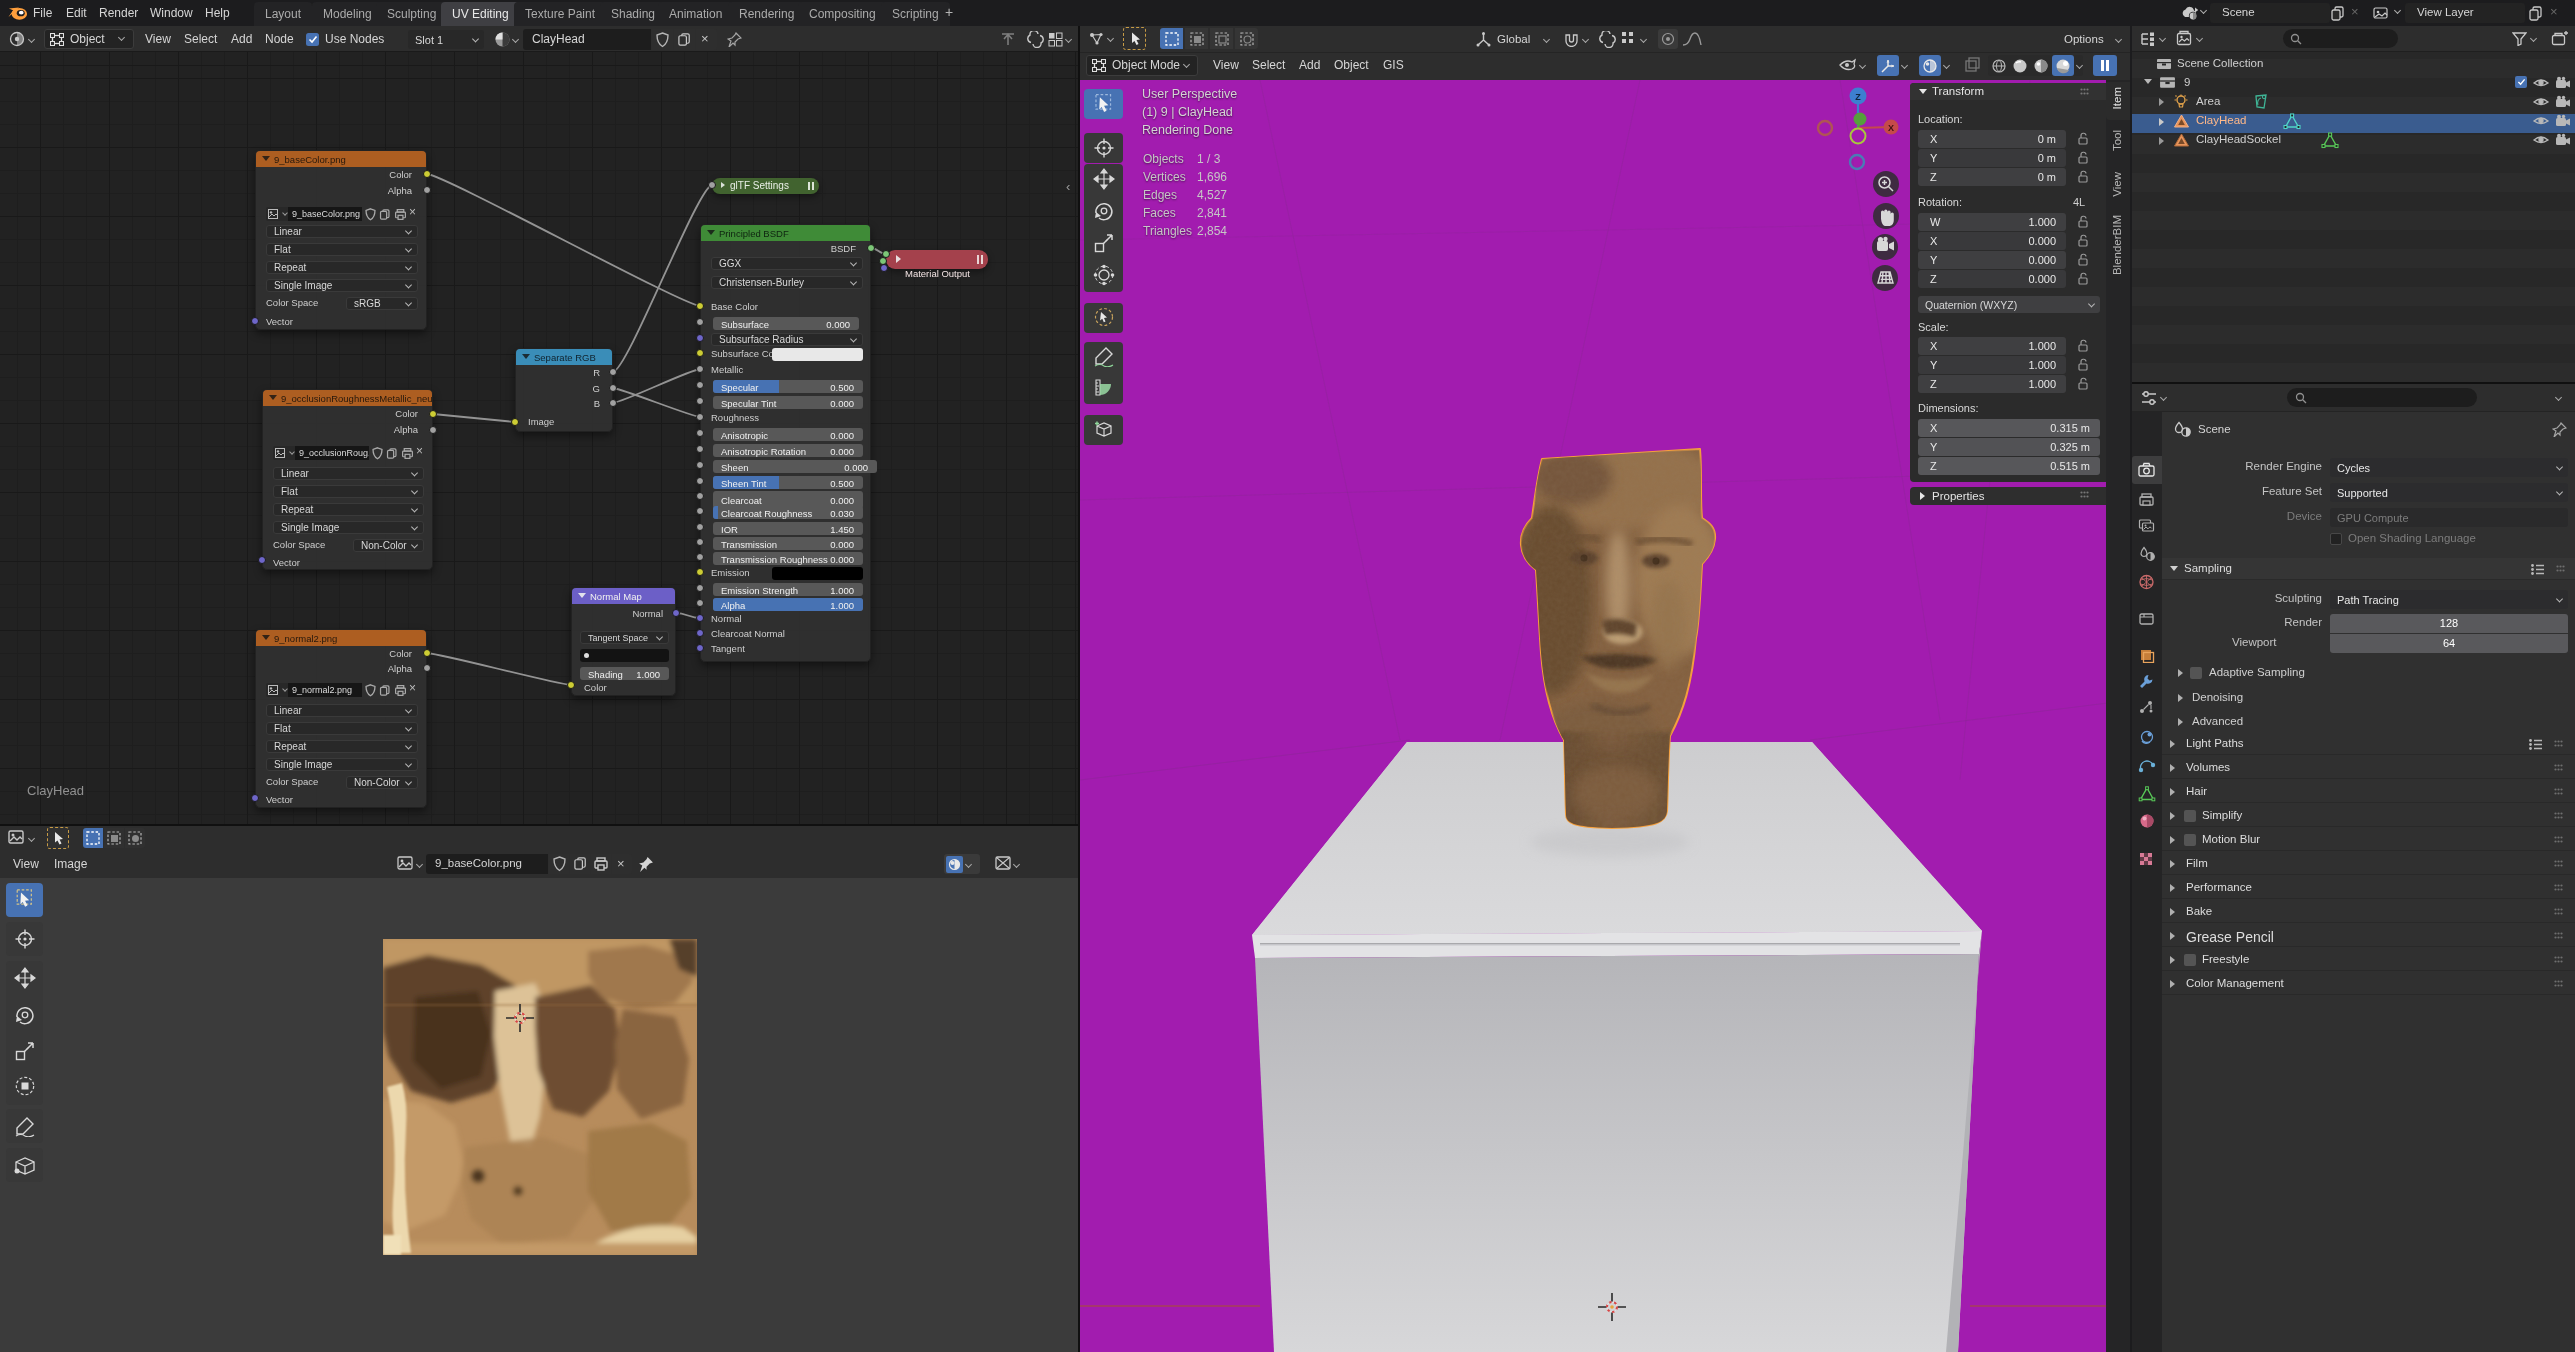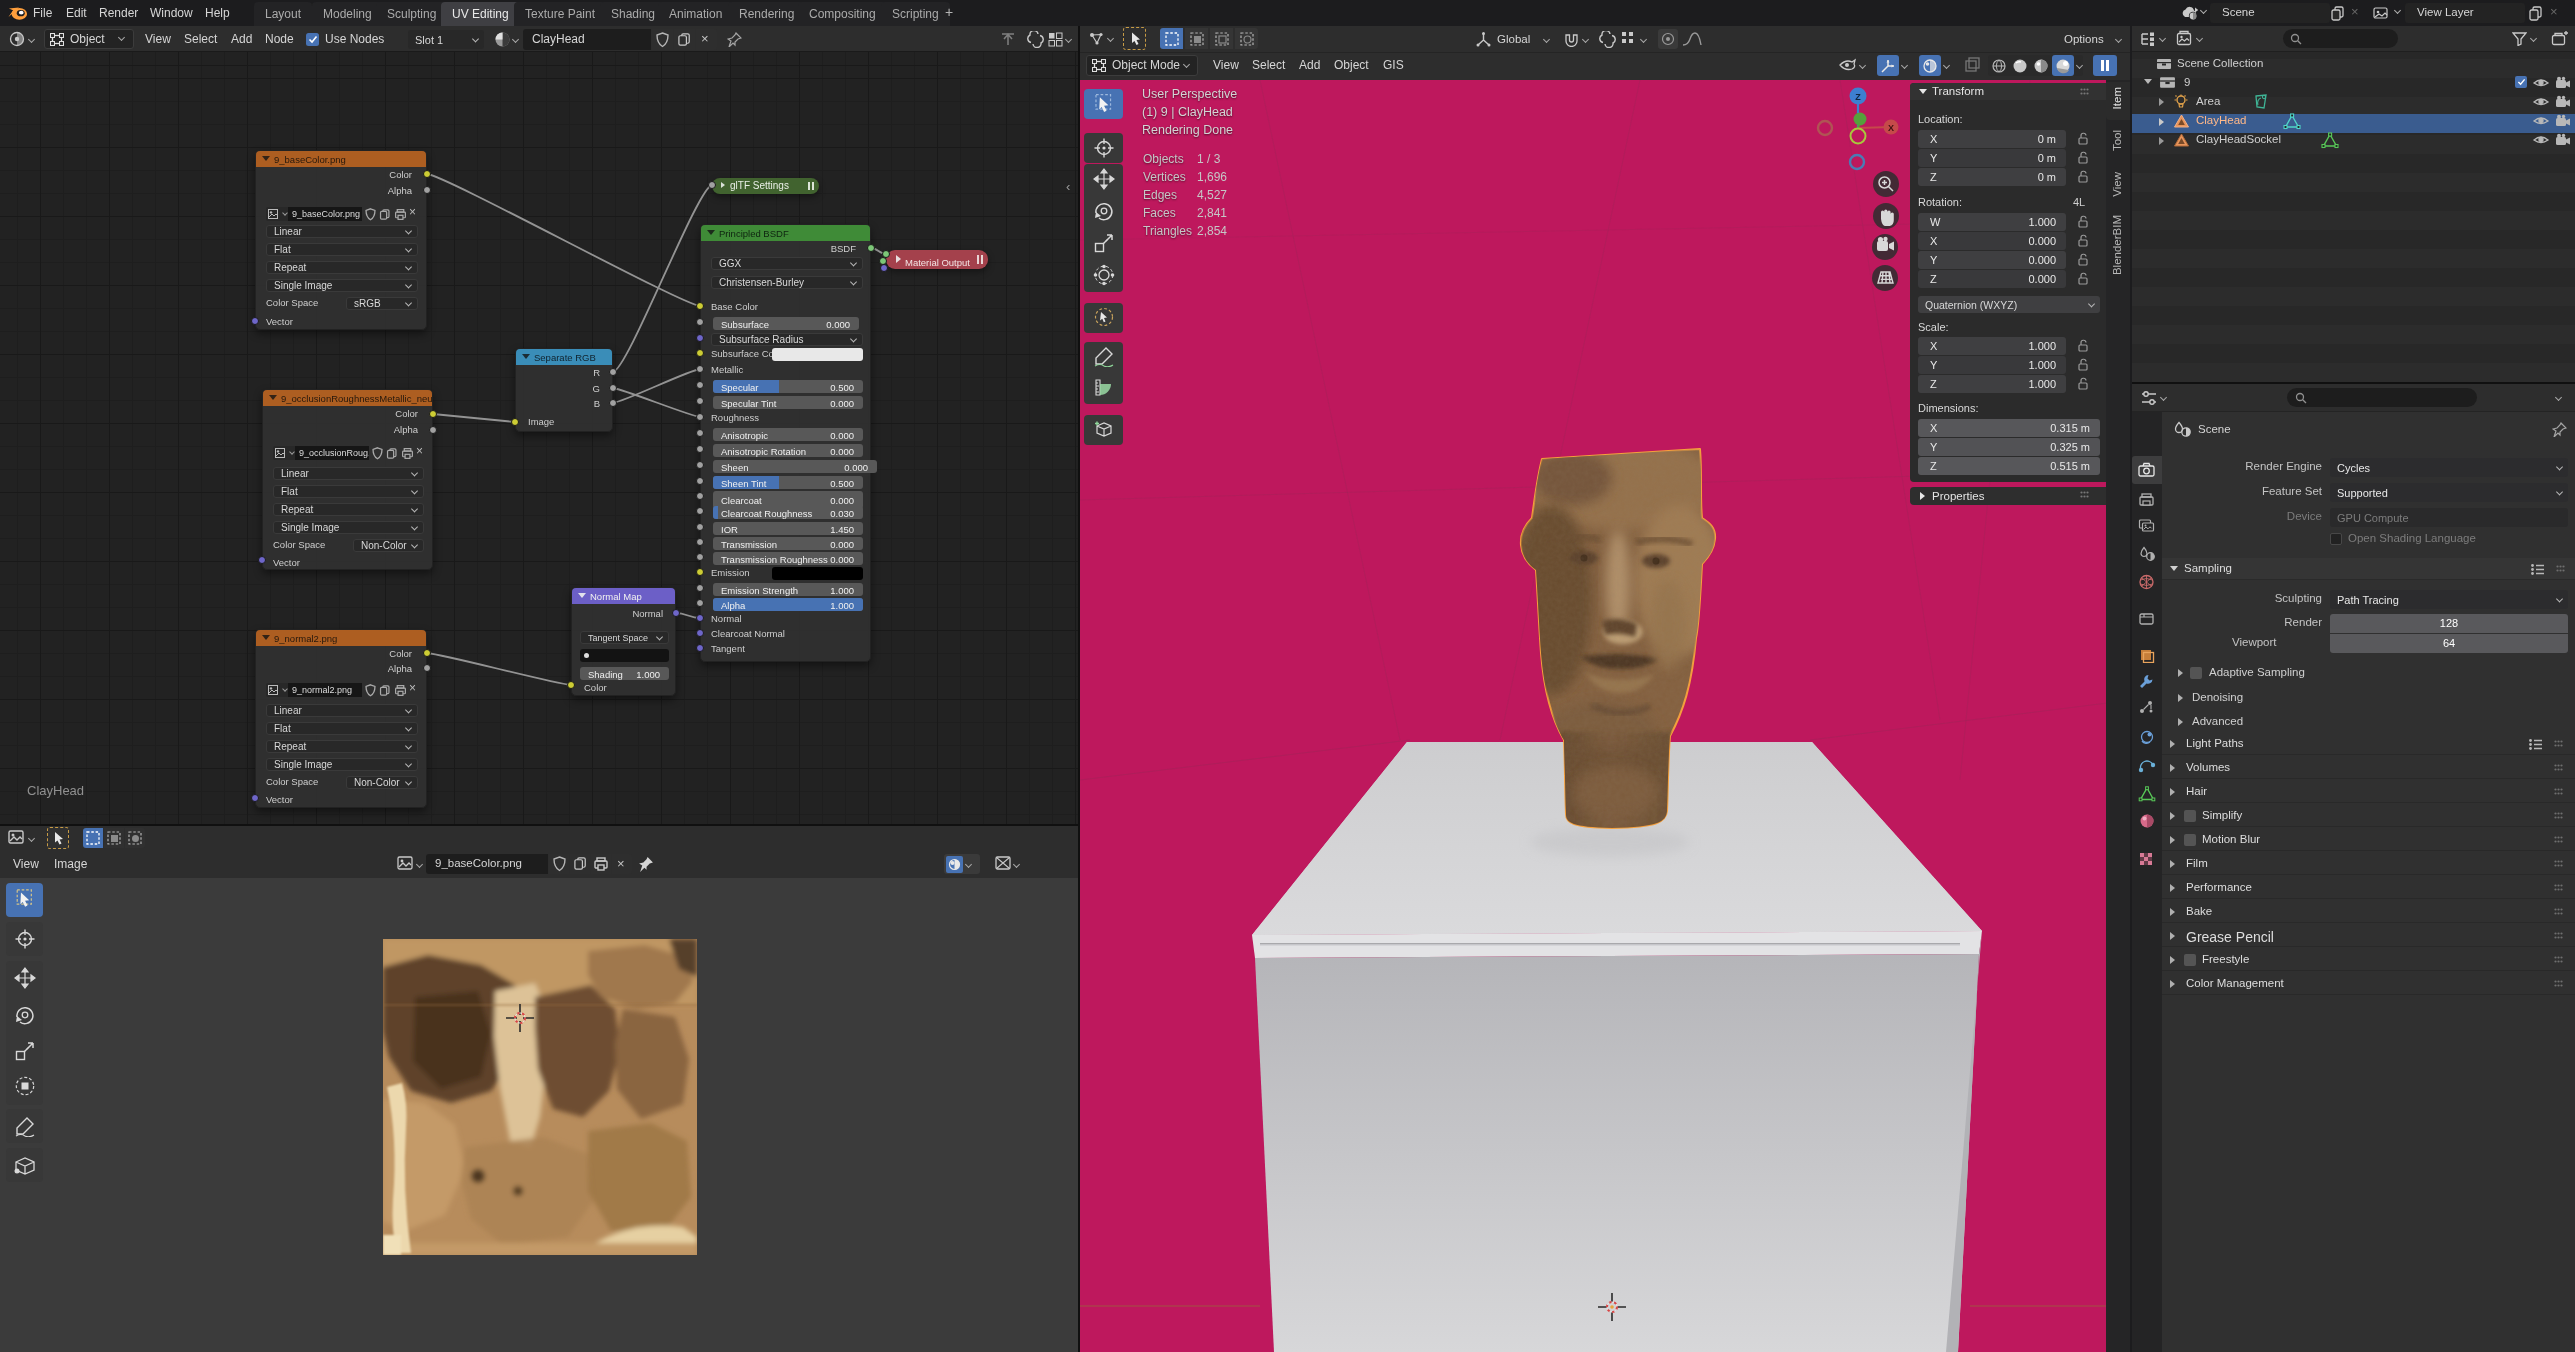--- a/index.html
+++ b/index.html
@@ -432,21 +432,21 @@
     <div class="sock" style="left:696px;top:501px;background:#a1a1a1"></div>
     <div class="sock" style="left:696px;top:516px;background:#cdcd34"></div>
     <div class="sock" style="left:696px;top:532px;background:#a1a1a1"></div>
     <div class="sock" style="left:696px;top:547px;background:#a1a1a1"></div>
     <div class="sock" style="left:696px;top:562px;background:#6e66c9"></div>
     <div class="sock" style="left:696px;top:577px;background:#6e66c9"></div>
     <div class="sock" style="left:696px;top:592px;background:#6e66c9"></div>
 
     <div class="ab" style="left:886px;top:198px;width:102px;height:19px;background:#a4414c;border-radius:9px;box-shadow:0 3px 7px rgba(0,0,0,0.4)">
       <span style="position:absolute;left:10px;top:5px;width:0;height:0;border-top:4px solid transparent;border-bottom:4px solid transparent;border-left:5px solid rgba(240,240,240,0.9)"></span>
-      <span style="position:absolute;left:19px;top:7px;color:#f2e3e3;font-size:9.5px;white-space:nowrap">Material Output</span>
+      <span style="position:absolute;left:19px;top:18px;color:#f2e3e3;font-size:9.5px;white-space:nowrap">Material Output</span>
       <span style="position:absolute;right:9px;top:5px;width:2px;height:9px;background:#e8d5d5"></span>
         <span style="position:absolute;right:5px;top:5px;width:2px;height:9px;background:#e8d5d5"></span>
     </div>
     <div class="sock" style="left:882px;top:198px;background:#7cc777"></div>
     <div class="sock" style="left:879px;top:205px;background:#7cc777"></div>
     <div class="sock" style="left:880px;top:212px;background:#6e66c9"></div>
 
     <div class="ab" style="left:712px;top:126px;width:107px;height:16px;background:#41632f;border-radius:8px;box-shadow:0 3px 7px rgba(0,0,0,0.4)">
       <span style="position:absolute;left:9px;top:4px;width:0;height:0;border-top:3.5px solid transparent;border-bottom:3.5px solid transparent;border-left:4.5px solid rgba(235,240,235,0.9)"></span>
       <span style="position:absolute;left:18px;top:2px;color:#e9efe6;font-size:10px;white-space:nowrap">glTF Settings</span>
@@ -739,21 +739,21 @@
     <svg class="ab" style="left:975px;top:32px" width="16" height="16" viewBox="0 0 16 16">
         <circle cx="8" cy="8" r="6.5" fill="#d8d8d8"></circle>
         <circle cx="10.5" cy="5.5" r="2.5" fill="#fff"></circle>
         <path d="M2,10 a6.5,6.5 0 0 0 12,2" fill="#9a9a9a"></path>
       </svg>
     <span class="ab" style="left:997px;top:37px;width:5px;height:5px;border-right:1.4px solid #a8a8a8;border-bottom:1.4px solid #a8a8a8;transform:rotate(45deg)"></span>
     <div class="ab" style="left:1013px;top:29px;width:24px;height:21px;background:#4772b3;border-radius:3px"></div>
       <span class="ab" style="left:1021px;top:34px;width:3px;height:11px;background:#fff"></span>
       <span class="ab" style="left:1026px;top:34px;width:3px;height:11px;background:#fff"></span>
   </div>
-  <div class="ab" id="viewport" style="left:1078px;top:80px;width:1052px;height:1272px;background:#be185d;overflow:hidden;border-left:2px solid #101010">
+  <div class="ab" id="viewport" style="left:1078px;top:80px;width:1052px;height:1272px;background:#a21caf;overflow:hidden;border-left:2px solid #101010">
     <svg class="ab" style="left:0;top:0" width="1052" height="1272" viewBox="0 0 1052 1272">
 
       <g stroke="#4a4a4c" stroke-width="1" opacity="0.5">
         <path d="M0,700 L330,660 M730,660 L1052,620" opacity="0.25"></path>
         <path d="M0,420 L1052,390" opacity="0.2"></path>
         <path d="M560,0 L420,660 M760,0 L860,640" opacity="0.2"></path>
         <path d="M180,0 L320,660 M950,0 L880,700" opacity="0.2"></path>
         <path d="M0,160 L1052,140" opacity="0.15"></path>
       </g>
 

